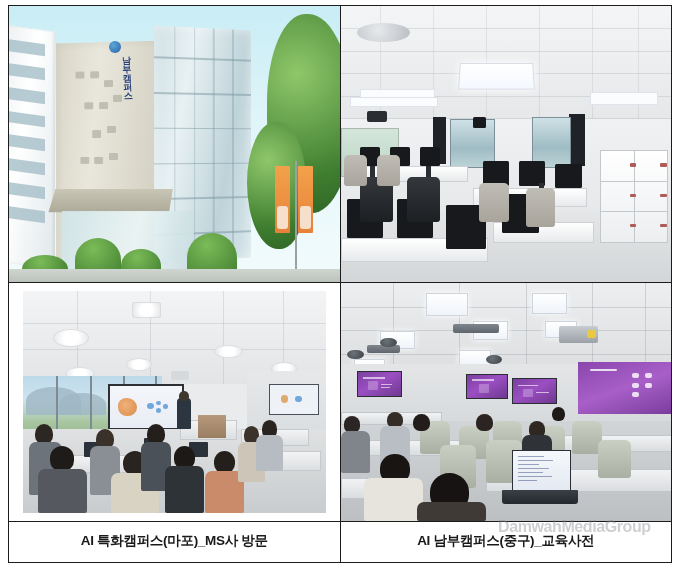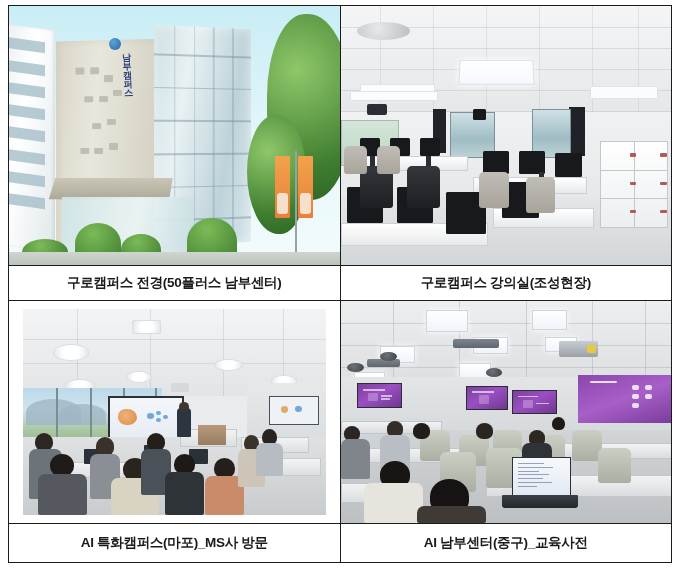--- a/index.html
+++ b/index.html
@@ -471,28 +471,20 @@
               <div class="chair dark" style="left:20%; top:62%; width:10%; height:16%;"></div>
               <div class="chair" style="left:42%; top:64%; width:9%; height:14%;"></div>
               <div class="chair" style="left:56%; top:66%; width:9%; height:14%;"></div>
               <div class="chair" style="left:1%; top:54%; width:7%; height:11%;"></div>
               <div class="chair" style="left:11%; top:54%; width:7%; height:11%;"></div>
             </div>
           </div>
         </td>
       </tr>
 
-      <tr>
-        <td class="cap-cell">
-          <div class="caption">구로캠퍼스 전경(50플러스 남부센터)</div>
-        </td>
-        <td class="cap-cell">
-          <div class="caption">구로캠퍼스 강의실(조성현장)</div>
-        </td>
-      </tr>
 
       <tr>
         <td class="img-cell row2">
           <div class="photo-wrap padded">
             <div class="photo p3">
               <div class="ceil">
                 <span class="ctile" style="left:0; top:34%; width:100%; height:1px;"></span>
                 <span class="ctile" style="left:0; top:62%; width:100%; height:1px;"></span>
                 <span class="ctile" style="left:18%; top:0; width:1px; height:100%;"></span>
                 <span class="ctile" style="left:42%; top:0; width:1px; height:100%;"></span>
@@ -667,21 +659,22 @@
             </div>
           </div>
         </td>
       </tr>
 
       <tr>
         <td class="cap-cell row2">
           <div class="caption">AI 특화캠퍼스(마포)_MS사 방문</div>
         </td>
         <td class="cap-cell row2">
-          <div class="caption">AI 남부센터(중구)_교육사전</div>
+          <div class="caption">AI 남부캠퍼스(중구)_교육사전</div>
         </td>
       </tr>
 
     </tbody>
   </table>
 
+  <div class="watermark" id="wm-text">DamwahMediaGroup</div>
 
 </div>
 
 </body></html>

